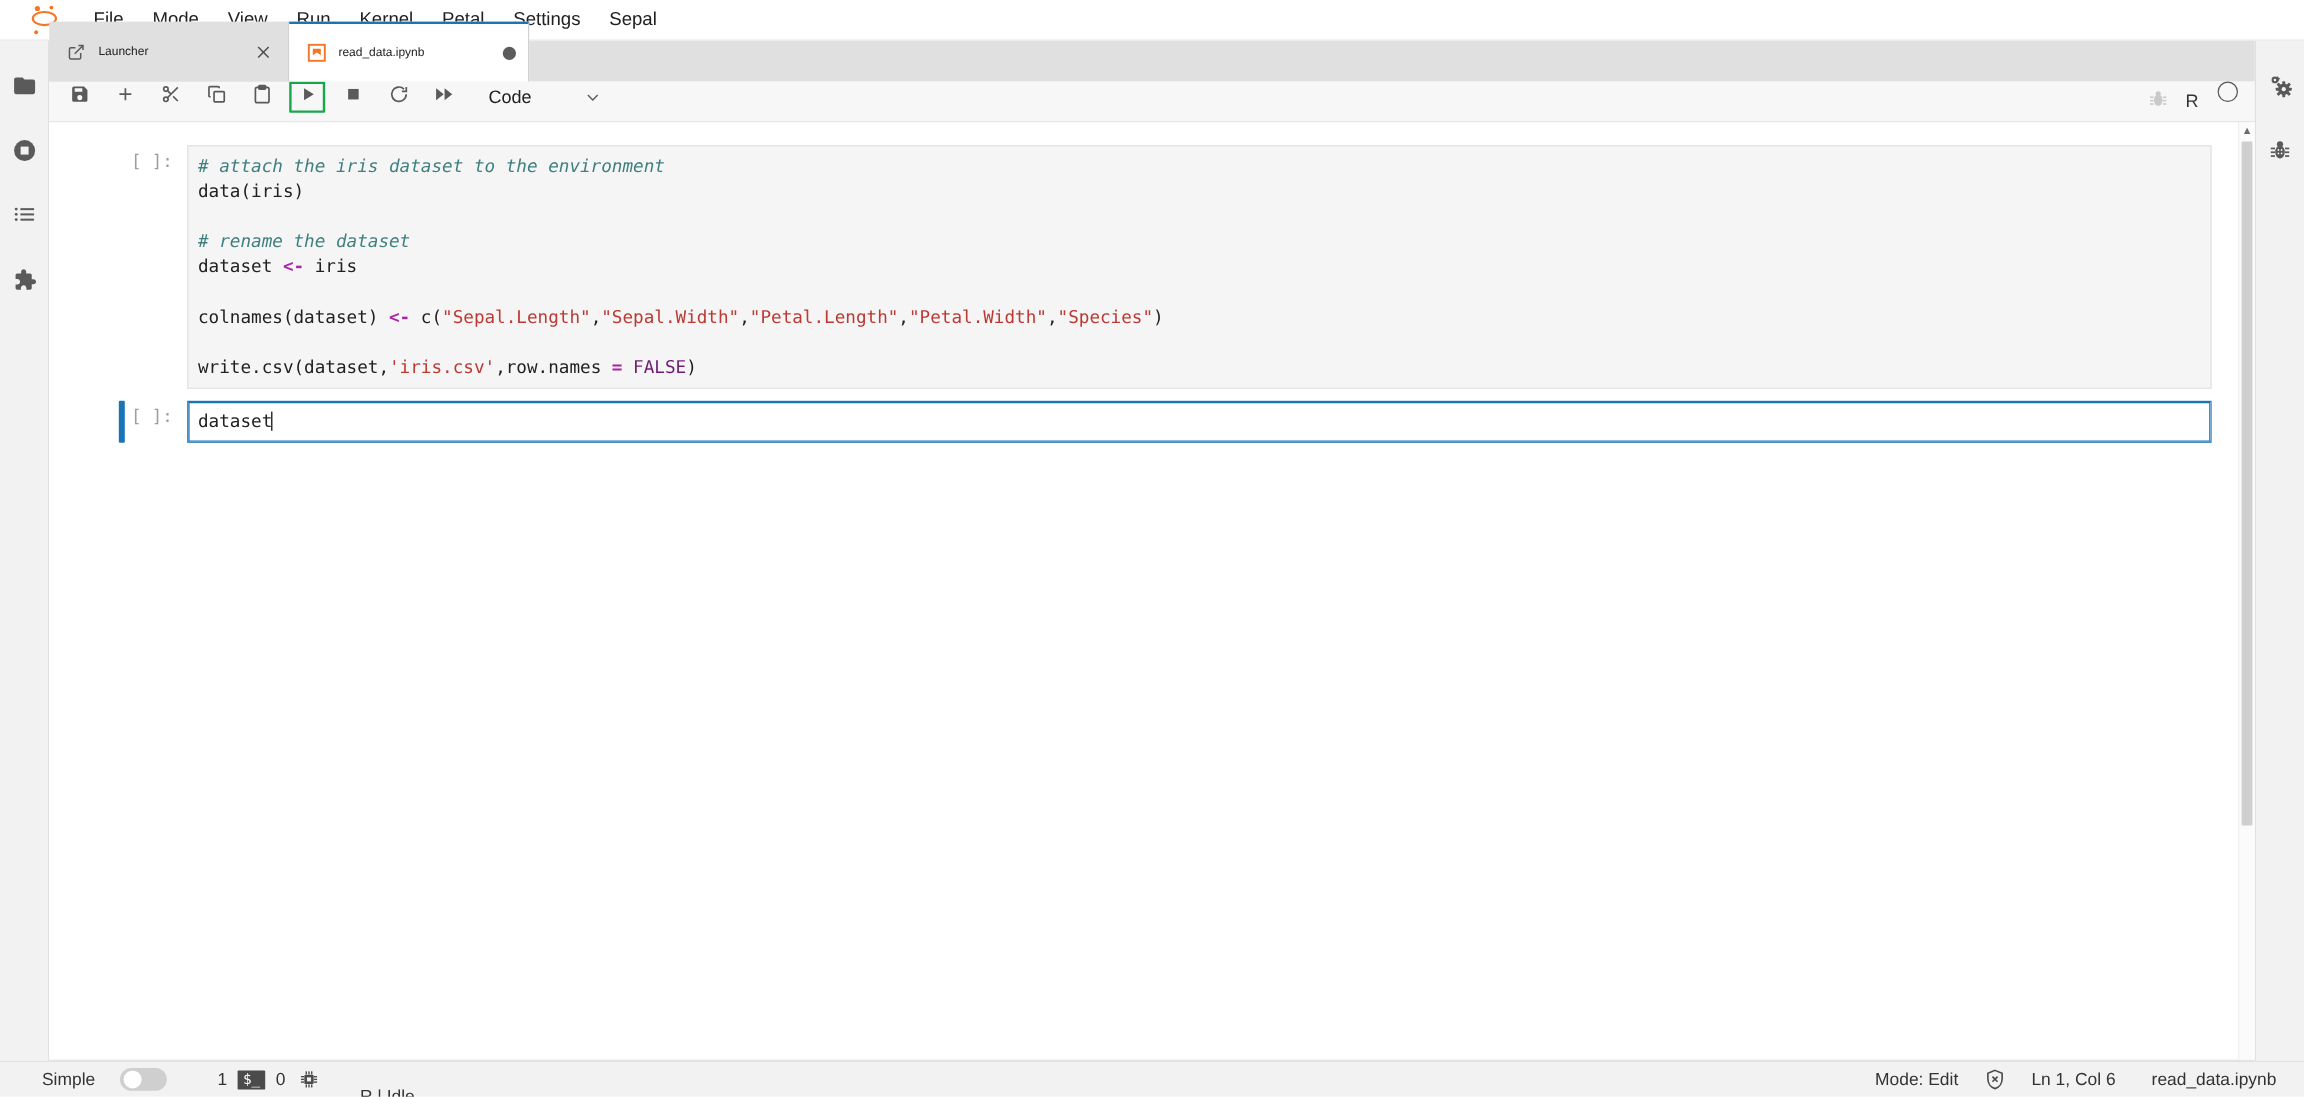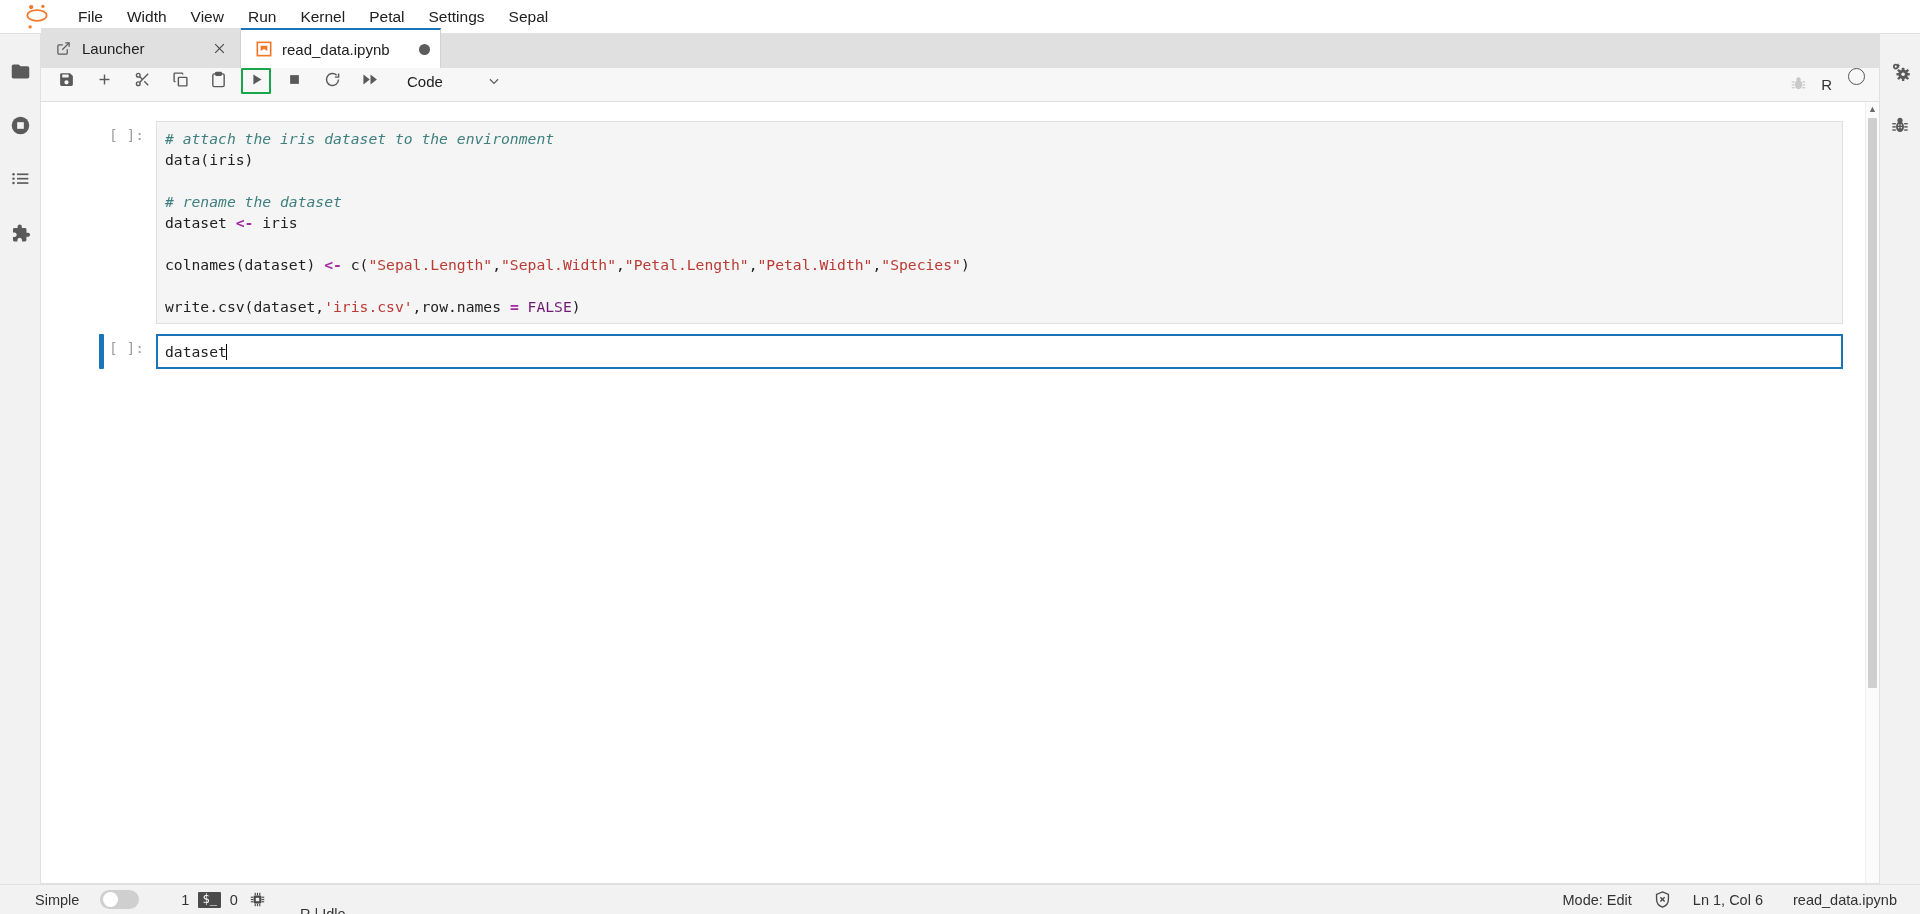--- a/index.html
+++ b/index.html
@@ -74,26 +74,26 @@
 
   
   #tabbar {
     height: 34px;
     flex: 0 0 34px;
     display: flex;
     align-items: flex-end;
     background: #e0e0e0;
   }
   .tab {
-    height: 40px;
+    height: 50px;
     min-width: 200px;
     display: flex;
     align-items: center;
     padding: 0 10px 0 14px;
-    font-size: 15px;
+    font-size: 10px;
     color: #212121;
     background: #e0e0e0;
     border-right: 1px solid #d2d2d2;
     position: relative;
     cursor: pointer;
     white-space: nowrap;
   }
   .tab.current {
     background: #ffffff;
     border-top: 2px solid #1a74b8;
@@ -339,21 +339,21 @@
         <path d="M19.4 11.8c-8.1 0-15.1 4.6-18.4 11.3 3.3 6.7 10.3 11.3 18.4 11.3s15.1-4.6 18.4-11.3c-3.3-6.7-10.3-11.3-18.4-11.3zm0 19.4c-6.6 0-12.3-3.2-15.3-8.1 3-4.9 8.7-8.1 15.3-8.1s12.3 3.2 15.3 8.1c-3 4.9-8.7 8.1-15.3 8.1z" opacity="0"></path>
         <path d="M19.5 10.8C10.8 10.8 3.3 15.1 0 21.3c0 0 2.2 4.4 2.2 4.4C6 30.8 12.4 34 19.5 34c7 0 13.3-3.1 17.1-8.1l2.2-4.6c-3.3-6.2-10.7-10.5-19.3-10.5z" opacity="0"></path>
       </g>
       <path d="M19.5 11.3C10.3 11.3 2.2 15.1 0 20.6c2.7 6.9 10.4 11.8 19.4 11.8 9 0 16.7-4.9 19.4-11.7-2.1-5.6-10.2-9.4-19.3-9.4z" fill="none"></path>
       <path d="M19.4 13.9c-8.9 0-16.5 3.7-18.6 8.8 2.5 6.3 9.9 10.9 18.7 10.9 8.7 0 16.1-4.5 18.6-10.8-2.1-5.2-9.8-8.9-18.7-8.9z" fill="#f37726" opacity="0"></path>
       <path d="M38.3 22.5c-2.5-6.2-10-10.6-18.8-10.6S3.2 16.3.7 22.5c2.5 6.2 10 10.6 18.8 10.6s16.3-4.4 18.8-10.6zm-18.8 8.4c-7.2 0-13.4-3.3-16.3-8.4 2.9-5.1 9.1-8.4 16.3-8.4s13.4 3.3 16.3 8.4c-2.9 5.1-9.1 8.4-16.3 8.4z" fill="#f37726" opacity="0"></path>
       <ellipse cx="19.5" cy="22.5" rx="19" ry="10.7" fill="none" stroke="#f37726" stroke-width="3.4"></ellipse>
     </svg>
   </div>
   <div class="menu-item">File</div>
-  <div class="menu-item">Width</div>
+  <div class="menu-item">Mode</div>
   <div class="menu-item">View</div>
   <div class="menu-item">Run</div>
   <div class="menu-item">Kernel</div>
   <div class="menu-item">Petal</div>
   <div class="menu-item">Settings</div>
   <div class="menu-item">Sepal</div>
 </div>
 
 <div id="shell">
 

